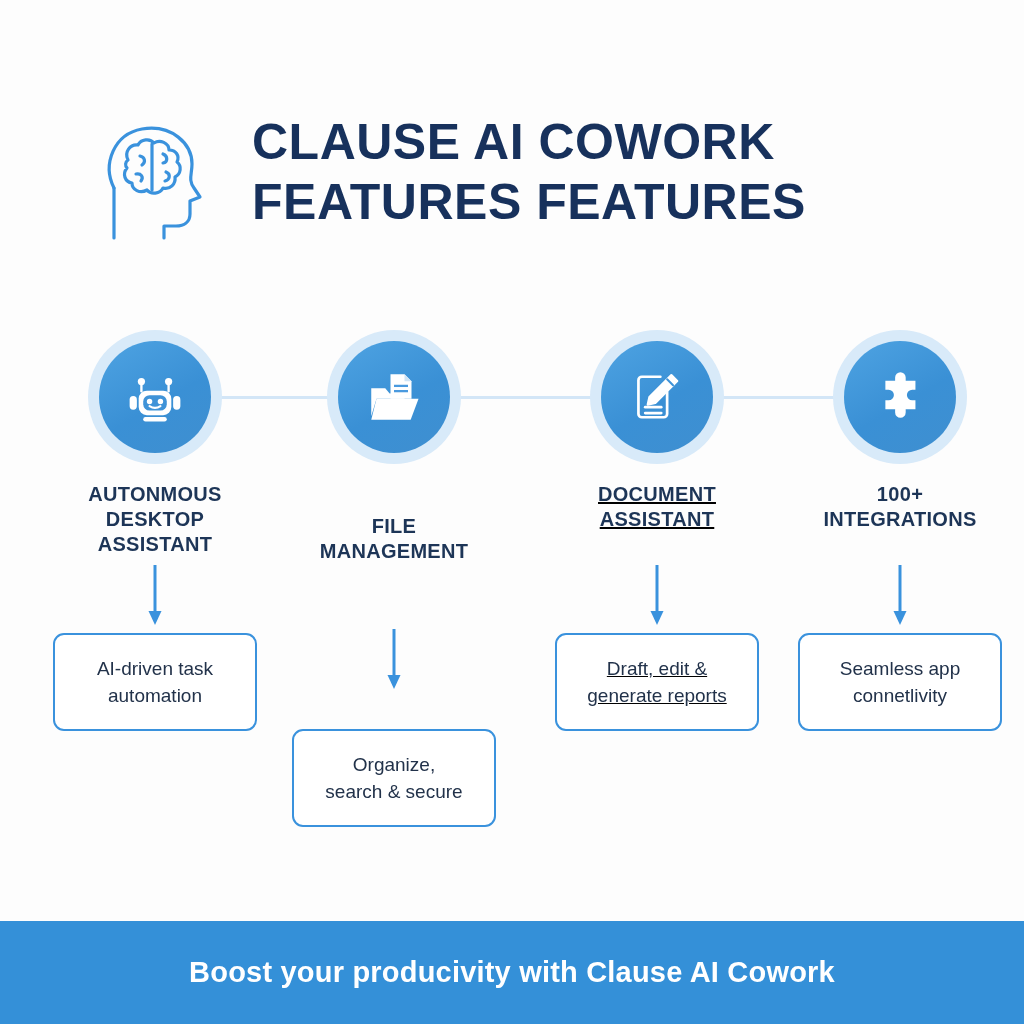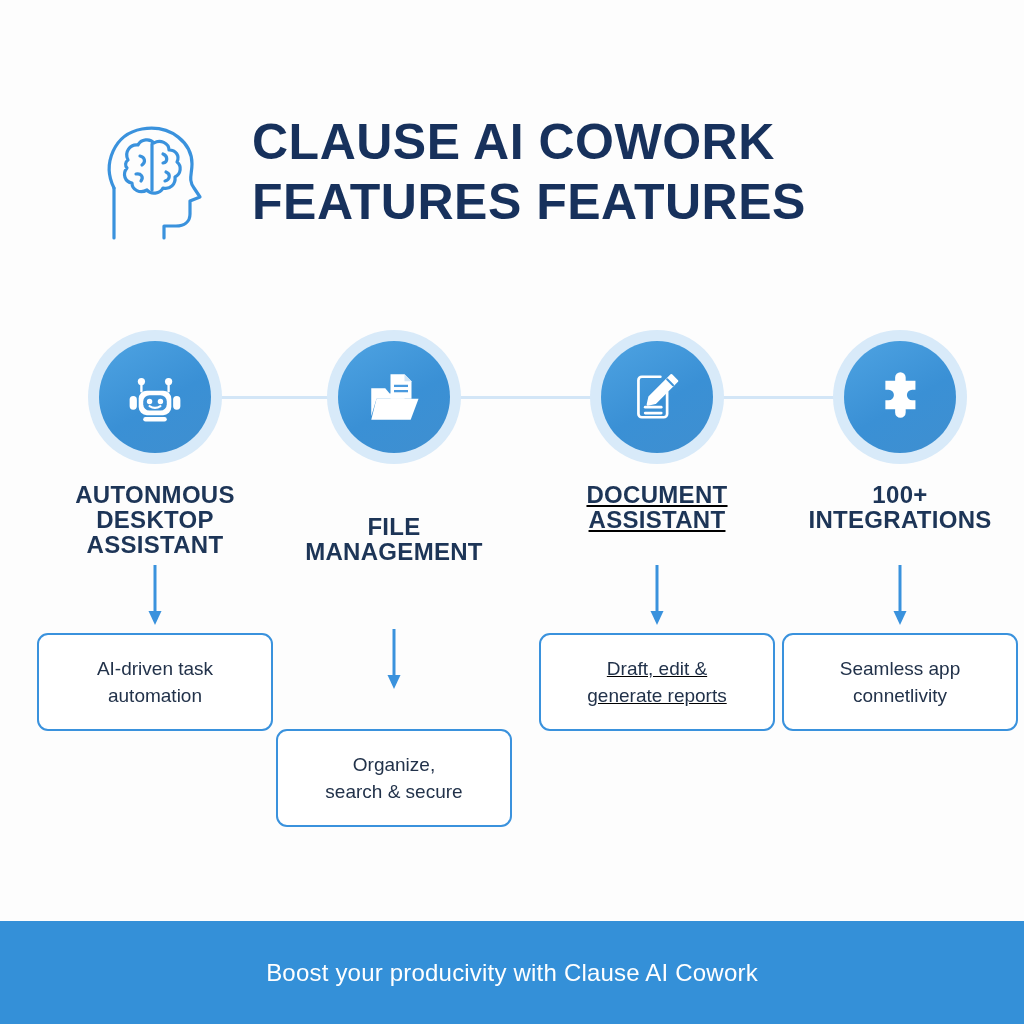--- a/index.html
+++ b/index.html
@@ -89,36 +89,36 @@
     background: linear-gradient(150deg, #4ea3e2 0%, #3a90d5 55%, #3f8fd0 100%);
     display: flex;
     align-items: center;
     justify-content: center;
   }
   .icon-disc svg { display: block; }
 
   .feature-label {
     margin-top: 18px;
     text-align: center;
-    font-size: 24px;
+    font-size: 20px;
     font-weight: bold;
     color: #1d3557;
     line-height: 25px;
     letter-spacing: 0.3px;
   }
 
   .down-arrow {
     margin-top: 14px;
     width: 16px;
     height: 62px;
   }
 
   .desc-box {
     margin-top: 6px;
-    width: 236px;
+    width: 204px;
     height: 98px;
     box-sizing: border-box;
     border: 2px solid #3a92dd;
     border-radius: 11px;
     background: #ffffff;
     display: flex;
     align-items: center;
     justify-content: center;
     text-align: center;
     font-size: 19px;
@@ -140,22 +140,22 @@
     top: 921px;
     width: 1024px;
     height: 103px;
     background: #3490d8;
     display: flex;
     align-items: center;
     justify-content: center;
   }
   #footer-text {
     color: #ffffff;
-    font-size: 24px;
-    font-weight: normal;
+    font-size: 29px;
+    font-weight: bold;
     letter-spacing: 0.2px;
   }
 </style>
 </head>
 <body>
 
 <div id="header">
   <div id="brain-head-icon">
     <svg viewBox="0 0 112 128" width="112" height="128" fill="none" stroke="#3a92dd" stroke-width="3.2" stroke-linecap="round" stroke-linejoin="round">
 

